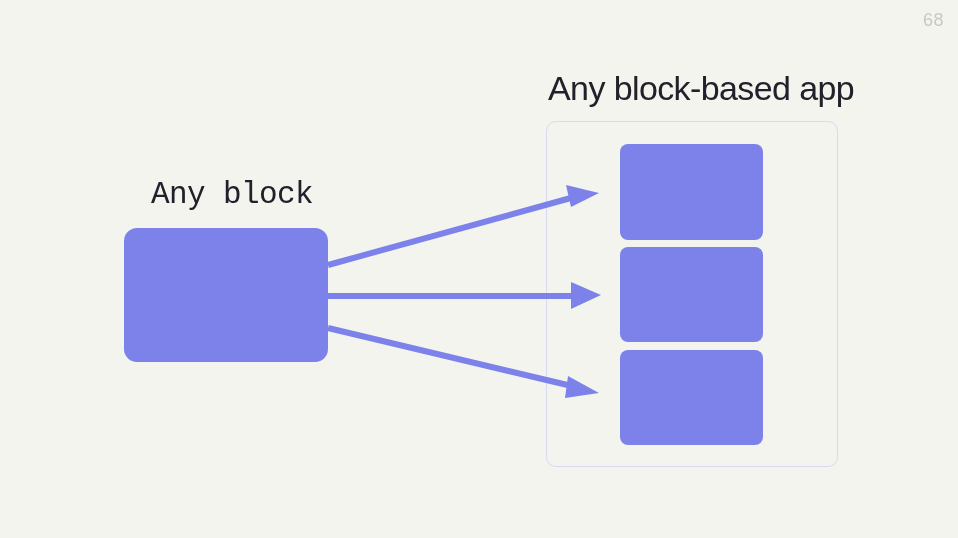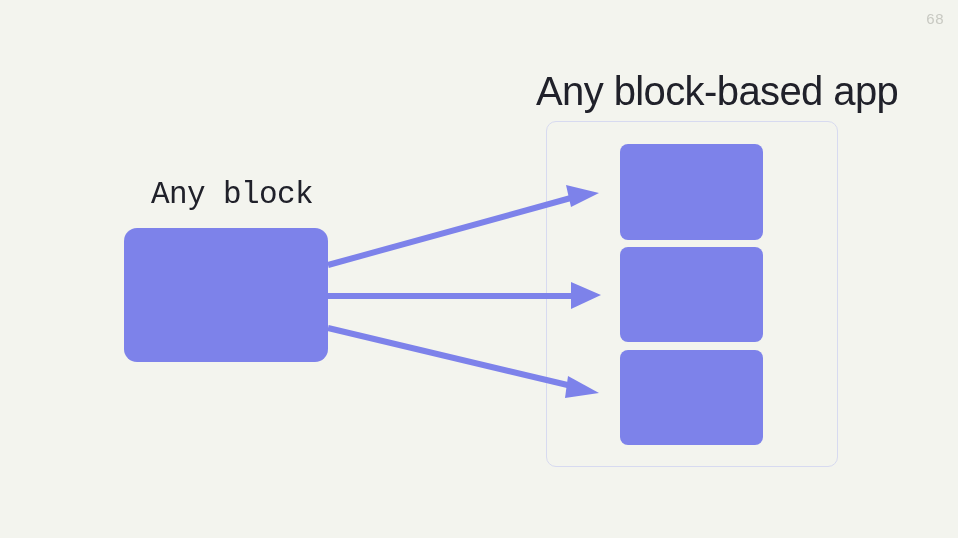--- a/index.html
+++ b/index.html
@@ -16,44 +16,44 @@
   .slide {
     position: relative;
     width: 958px;
     height: 538px;
     background: #f3f4ee;
   }
   .page-number {
     position: absolute;
     top: 10px;
     right: 14px;
-    font-size: 15px;
+    font-size: 18px;
     letter-spacing: 0.5px;
     color: #c8c9c2;
     font-family: "Liberation Sans", sans-serif;
     user-select: none;
   }
   .label {
     position: absolute;
     color: #20212a;
     font-family: "Liberation Sans", sans-serif;
     font-weight: 500;
     letter-spacing: -0.6px;
     white-space: nowrap;
   }
   .label-any-block {
     left: 151px;
     top: 177px;
     font-size: 31px;
     font-family: Liberation Mono, monospace;
   }
   .label-app {
-    left: 536px;
+    left: 548px;
     top: 69px;
-    font-size: 40px;
+    font-size: 34px;
   }
   .source-block {
     position: absolute;
     left: 124px;
     top: 228px;
     width: 204px;
     height: 134px;
     background: #7d82ea;
     border-radius: 13px;
   }

